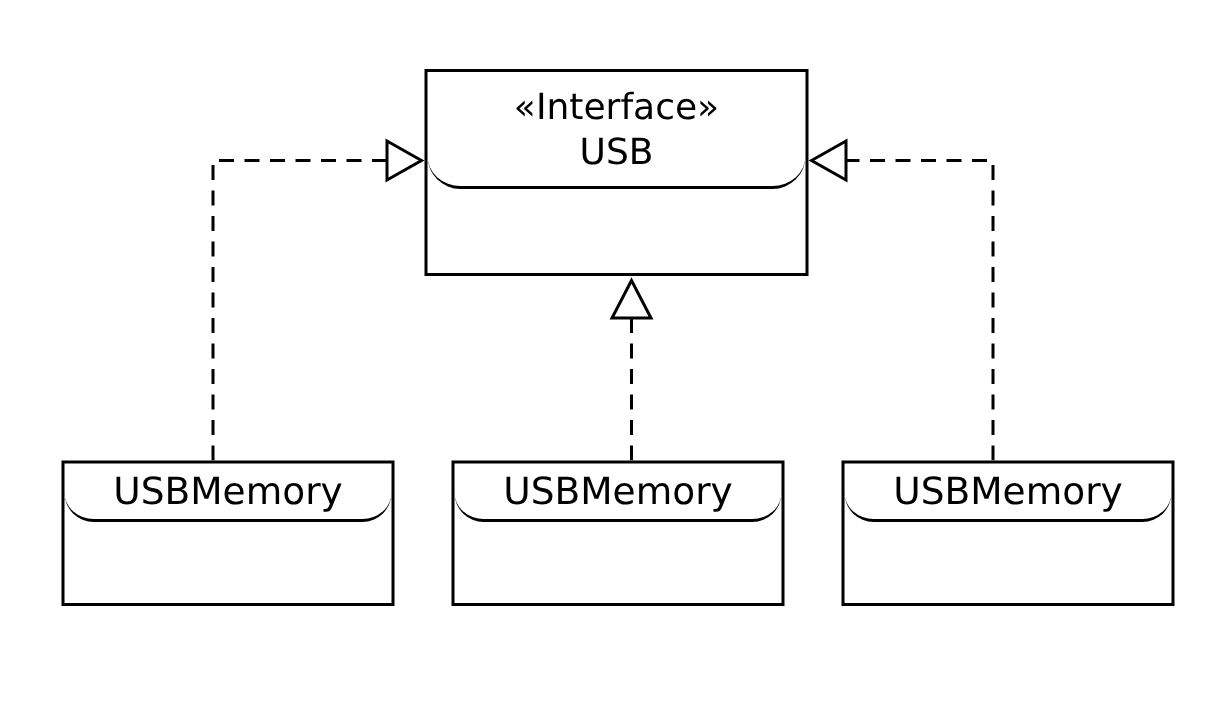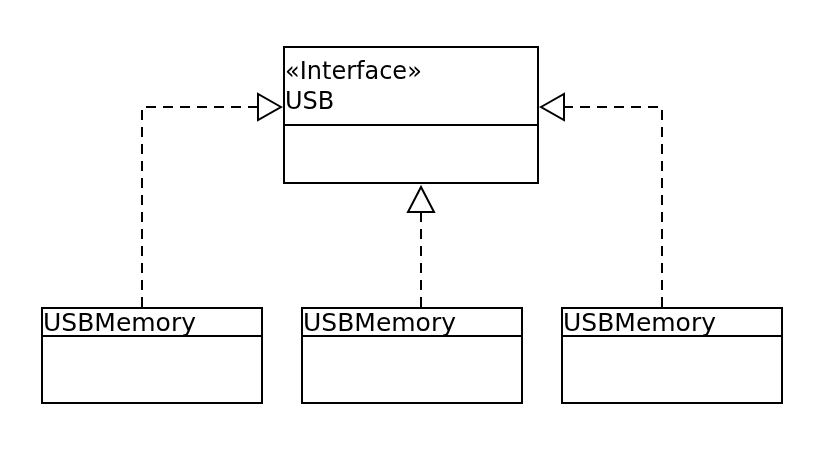--- a/index.html
+++ b/index.html
@@ -28,22 +28,24 @@
     background: #ffffff;
     border: 2px solid #000000;
     box-sizing: border-box;
     display: flex;
     flex-direction: column;
   }
   .uml-box .title-compartment {
     border-bottom: 2px solid #000000;
     display: flex;
     flex-direction: column;
+    align-items: center;
     justify-content: center;
     box-sizing: border-box;
+    border-radius: 22px;
   }
   .uml-box .body-compartment {
     flex: 1;
   }
   #interface-box {
     left: 283px;
     top: 46px;
     width: 256px;
     height: 138px;
   }
@@ -51,21 +53,21 @@
     height: 78px;
     font-size: 24px;
     line-height: 30px;
   }
   .class-box {
     width: 222px;
     height: 97px;
     top: 307px;
   }
   .class-box .title-compartment {
-    height: 28px;
+    height: 39px;
     font-size: 25px;
   }
   #class-box-left   { left: 41px; }
   #class-box-middle { left: 301px; }
   #class-box-right  { left: 561px; }
   .stereotype, .class-name-text {
     white-space: nowrap;
   }
 </style>
 </head>

